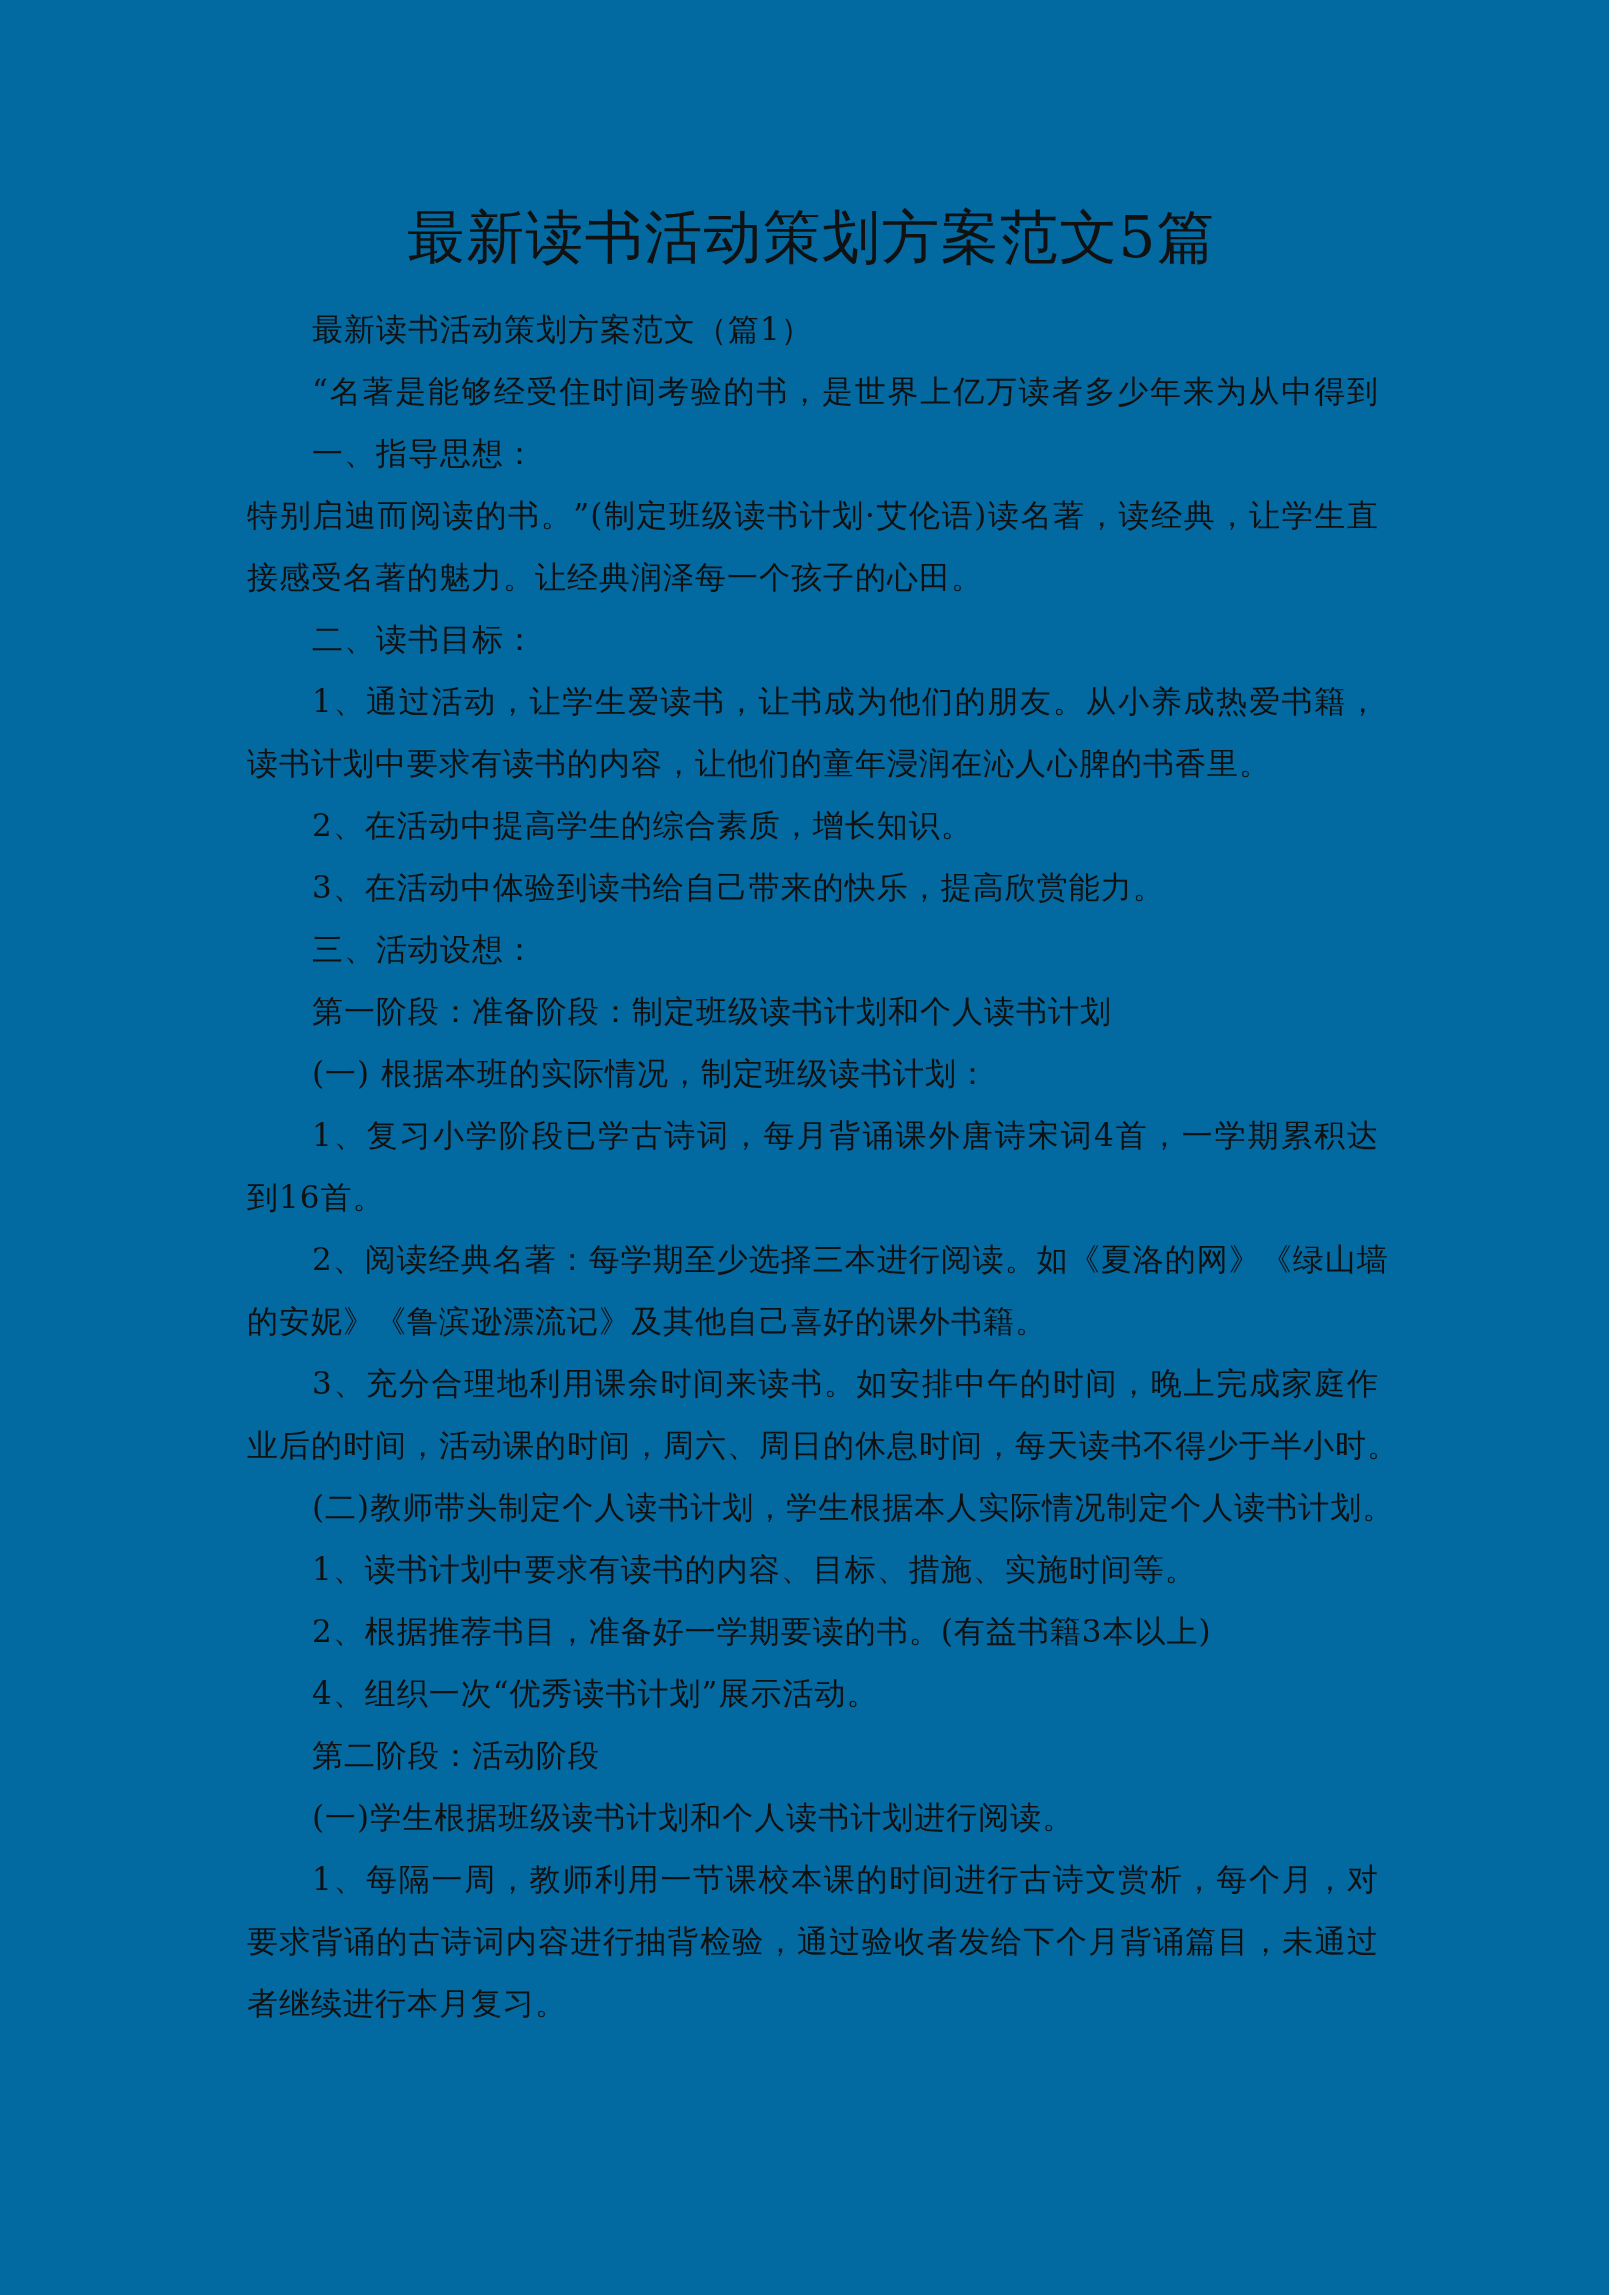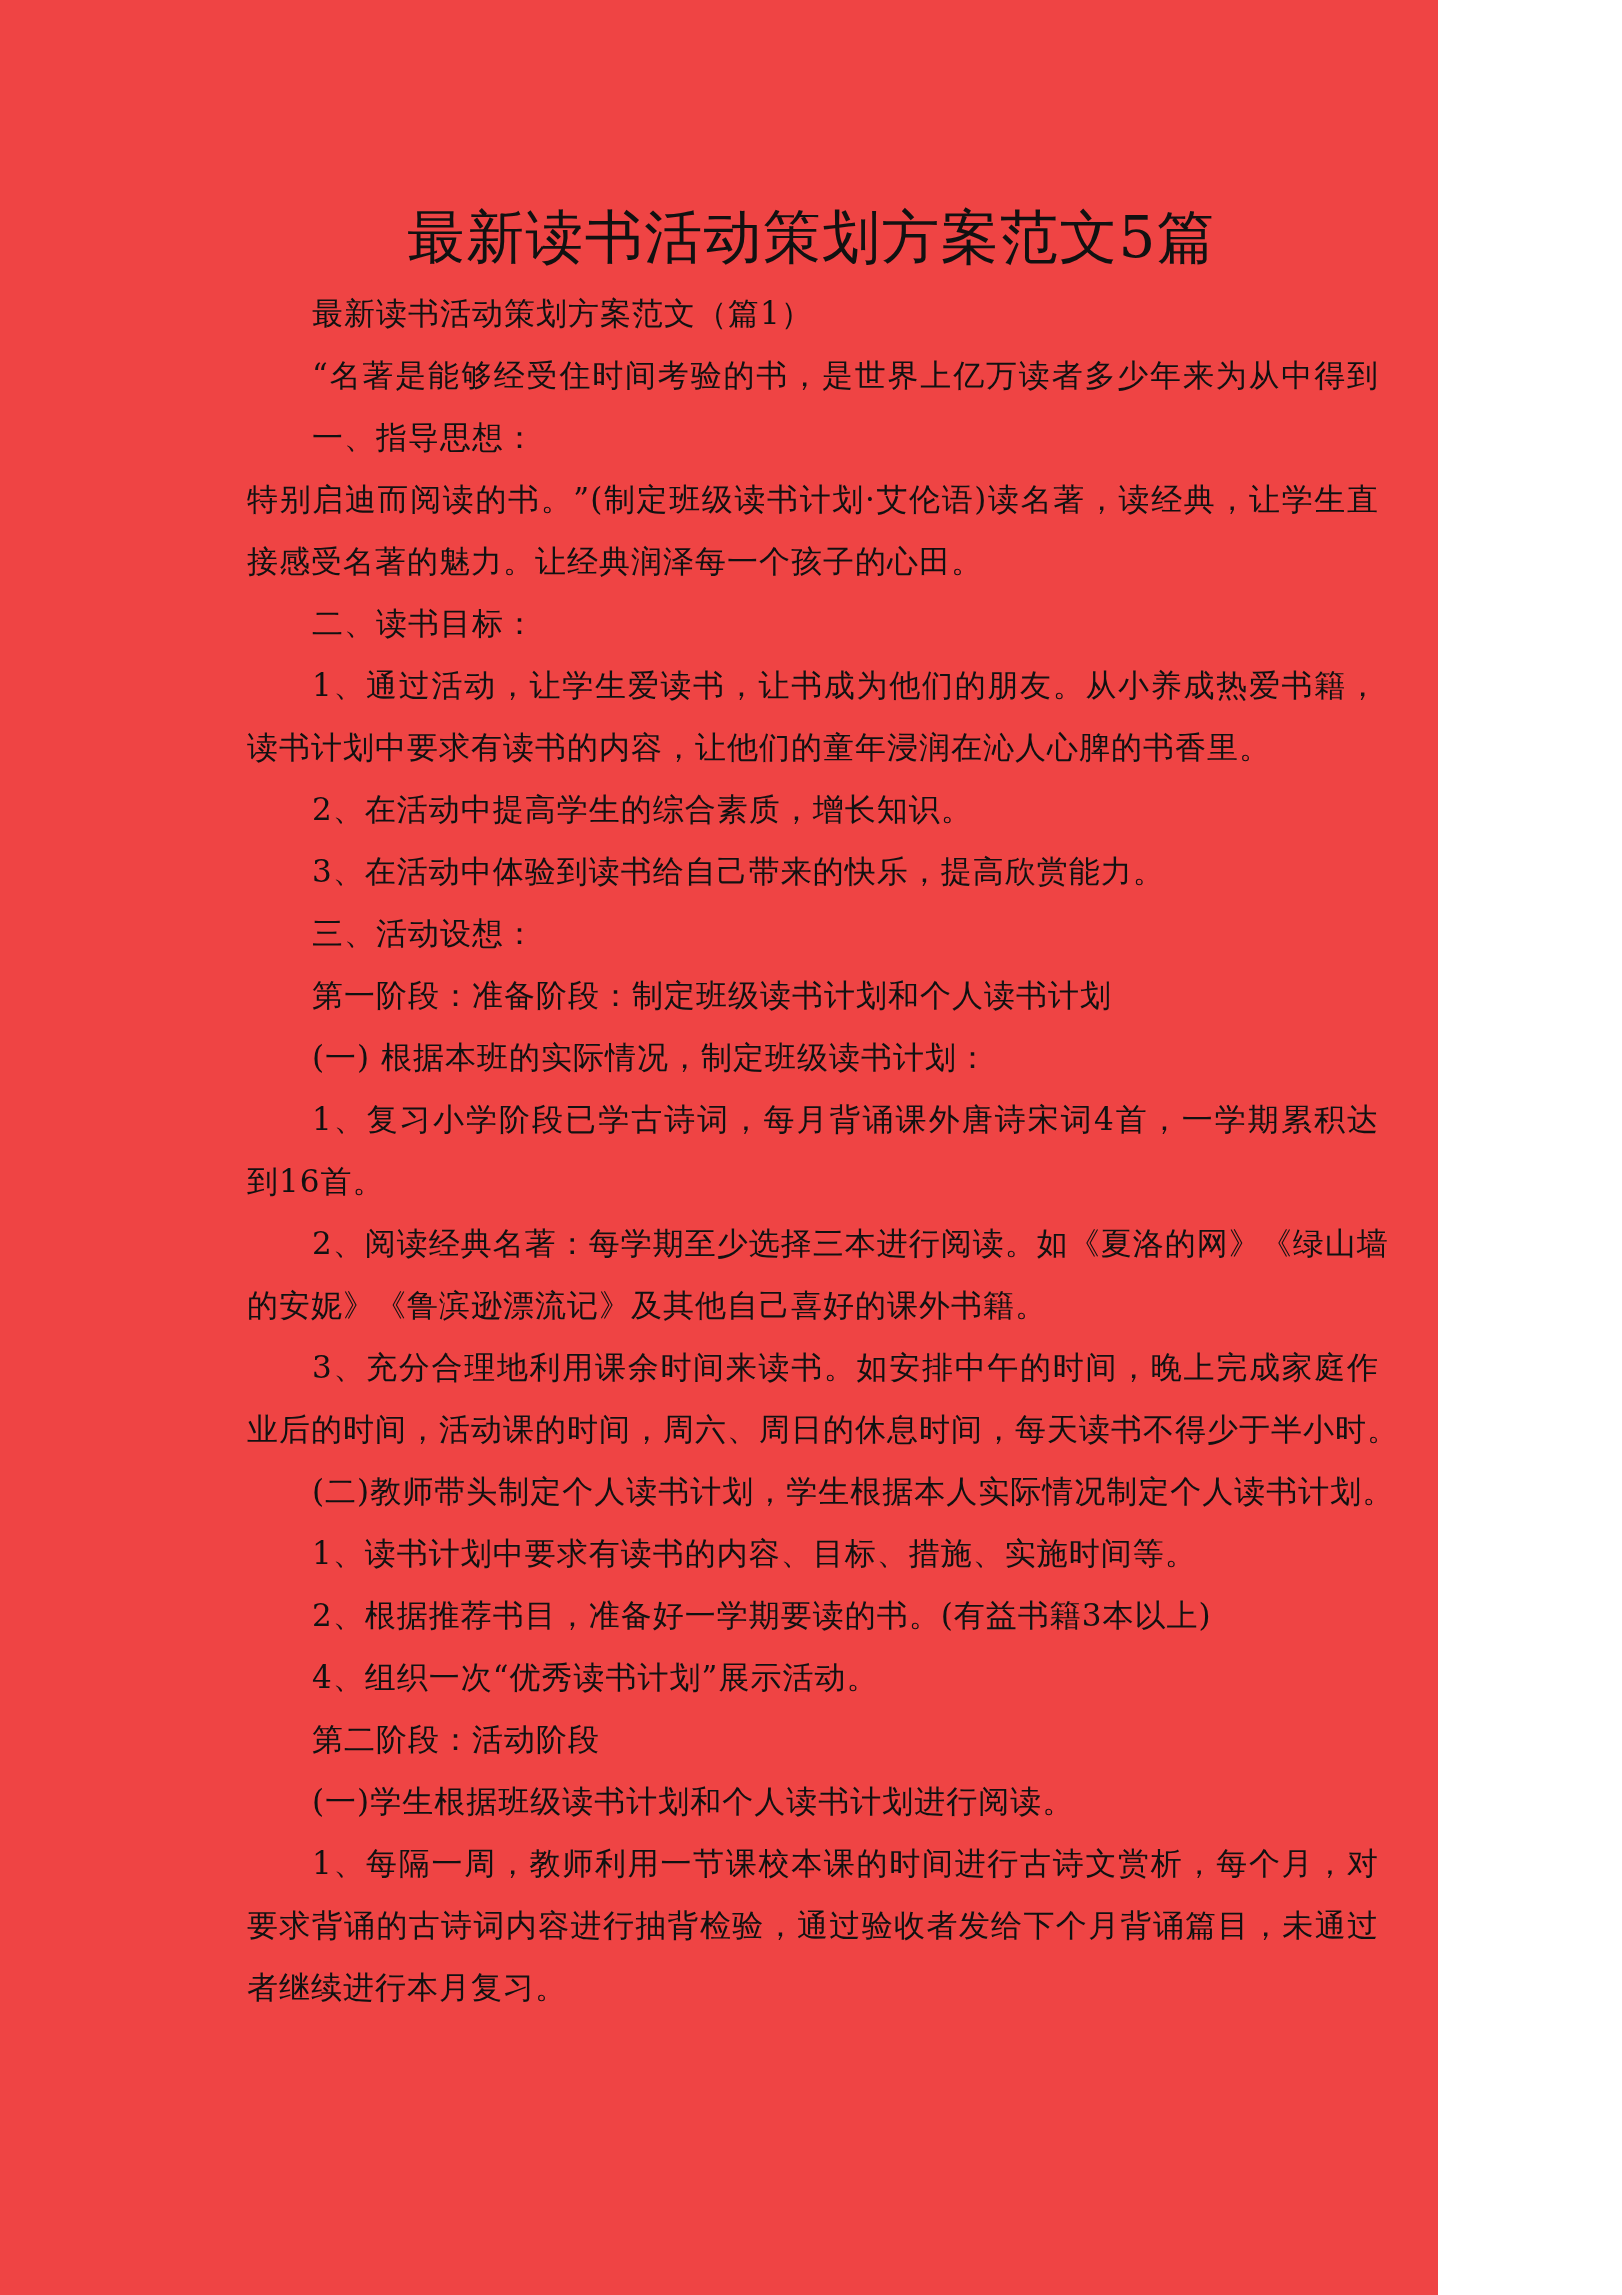--- a/index.html
+++ b/index.html
@@ -11,39 +11,39 @@
     width: 1623px;
     height: 2295px;
     position: relative;
     overflow: hidden;
     font-family: "DejaVu Serif", "Liberation Serif", serif;
     color: #111111;
   }
   .page {
     position: absolute;
     left: 0; top: 0;
-    width: 1438px;
+    width: 1609px;
     height: 2295px;
-    background: #ef4444;
+    background: #0369a1;
   }
   .title {
     position: absolute;
     left: 0;
     width: 1623px;
     top: 198px;
     text-align: center;
     font-size: 58px;
     line-height: 79px;
     letter-spacing: 1.3px;
     white-space: nowrap;
   }
   .body-text {
     position: absolute;
     left: 247px;
-    top: 282px;
+    top: 298px;
     width: 1132px;
   }
   .line {
     display: block;
     height: 62px;
     line-height: 62px;
     font-size: 31px;
     white-space: nowrap;
     letter-spacing: 1px;
   }

